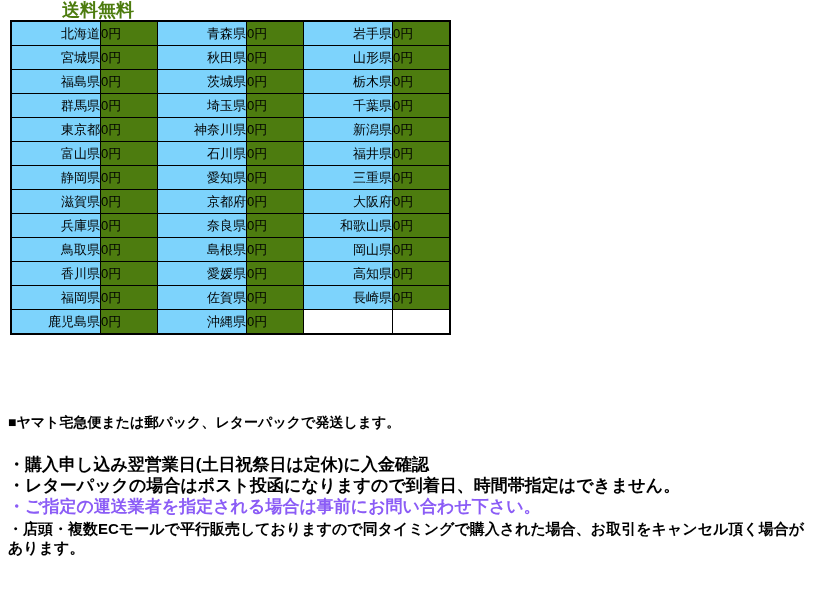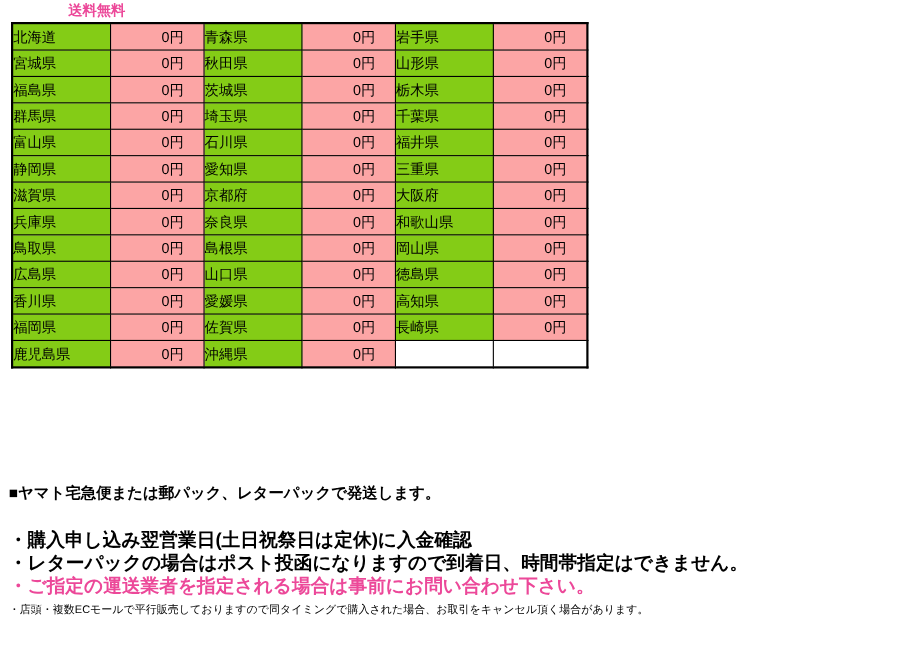--- a/index.html
+++ b/index.html
@@ -16,80 +16,78 @@
   }
   .page {
     position: relative;
     width: 822px;
     height: 595px;
   }
   .free-ship {
     position: absolute;
     left: 62px;
     top: 2px;
-    font-size: 13px;
-    font-weight: bold;
-    color: #ec4899;
+    font-size: 18px;
+    font-weight: bold;
+    color: #4d7c0f;
     letter-spacing: 0px;
     line-height: 16px;
   }
   .shipping-table {
     position: absolute;
     left: 10px;
     top: 20px;
     border-collapse: collapse;
     table-layout: fixed;
     border: 2px solid #000000;
   }
   .shipping-table td {
     border: 1px solid #000000;
     height: 23px;
     font-size: 13px;
     padding: 0;
     vertical-align: middle;
   }
   .shipping-table td.pref {
     width: 88px;
-    text-align: left;
-    background: #84cc16;
+    text-align: right;
+    background: #7dd3fc;
     font-weight: normal;
   }
   .shipping-table td.price {
     width: 56px;
-    text-align: center;
-    background: #fca5a5;
-    padding-left: 28px;
+    text-align: left;
+    background: #4d7c0f;
   }
   .shipping-table td.empty {
     background: #ffffff;
   }
   .notes {
     position: absolute;
     left: 8px;
     top: 412px;
     width: 806px;
-    margin-top: 26px;
   }
   .note-head {
     font-size: 14px;
     font-weight: bold;
     line-height: 20px;
     margin-bottom: 22px;
   }
   .note-line {
     font-size: 17px;
     font-weight: bold;
     line-height: 21px;
   }
   .note-line.red {
-    color: #ec4899;
+    color: #8b5cf6;
   }
   .note-line.small {
-    font-size: 10px;
-    font-weight: normal;
+    font-size: 15px;
+    font-weight: bold;
     line-height: 19px;
     margin-top: 2px;
   }
 </style>
 </head>
 <body>
 
 <div class="page">
 
   <div class="free-ship">送料無料</div>
@@ -122,20 +120,28 @@
       </tr>
       <tr>
         <td class="pref">群馬県</td>
         <td class="price">0円</td>
         <td class="pref">埼玉県</td>
         <td class="price">0円</td>
         <td class="pref">千葉県</td>
         <td class="price">0円</td>
       </tr>
       <tr>
+        <td class="pref">東京都</td>
+        <td class="price">0円</td>
+        <td class="pref">神奈川県</td>
+        <td class="price">0円</td>
+        <td class="pref">新潟県</td>
+        <td class="price">0円</td>
+      </tr>
+      <tr>
         <td class="pref">富山県</td>
         <td class="price">0円</td>
         <td class="pref">石川県</td>
         <td class="price">0円</td>
         <td class="pref">福井県</td>
         <td class="price">0円</td>
       </tr>
       <tr>
         <td class="pref">静岡県</td>
         <td class="price">0円</td>
@@ -159,28 +165,20 @@
         <td class="price">0円</td>
         <td class="pref">和歌山県</td>
         <td class="price">0円</td>
       </tr>
       <tr>
         <td class="pref">鳥取県</td>
         <td class="price">0円</td>
         <td class="pref">島根県</td>
         <td class="price">0円</td>
         <td class="pref">岡山県</td>
-        <td class="price">0円</td>
-      </tr>
-      <tr>
-        <td class="pref">広島県</td>
-        <td class="price">0円</td>
-        <td class="pref">山口県</td>
-        <td class="price">0円</td>
-        <td class="pref">徳島県</td>
         <td class="price">0円</td>
       </tr>
       <tr>
         <td class="pref">香川県</td>
         <td class="price">0円</td>
         <td class="pref">愛媛県</td>
         <td class="price">0円</td>
         <td class="pref">高知県</td>
         <td class="price">0円</td>
       </tr>

